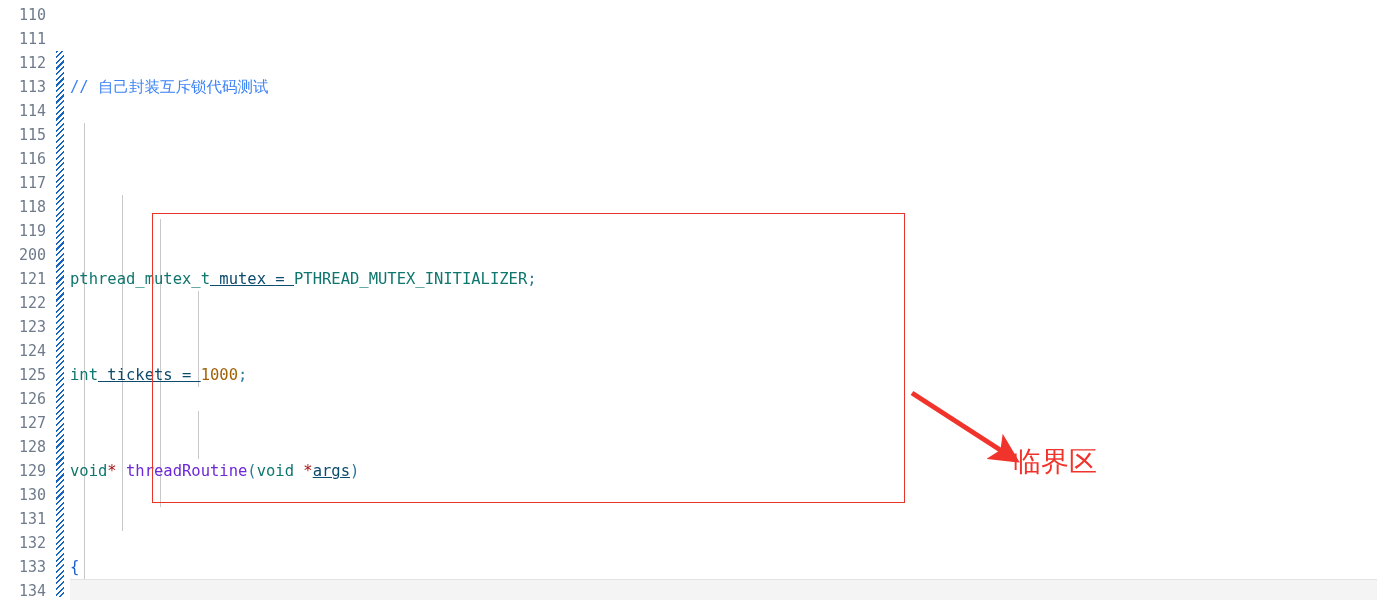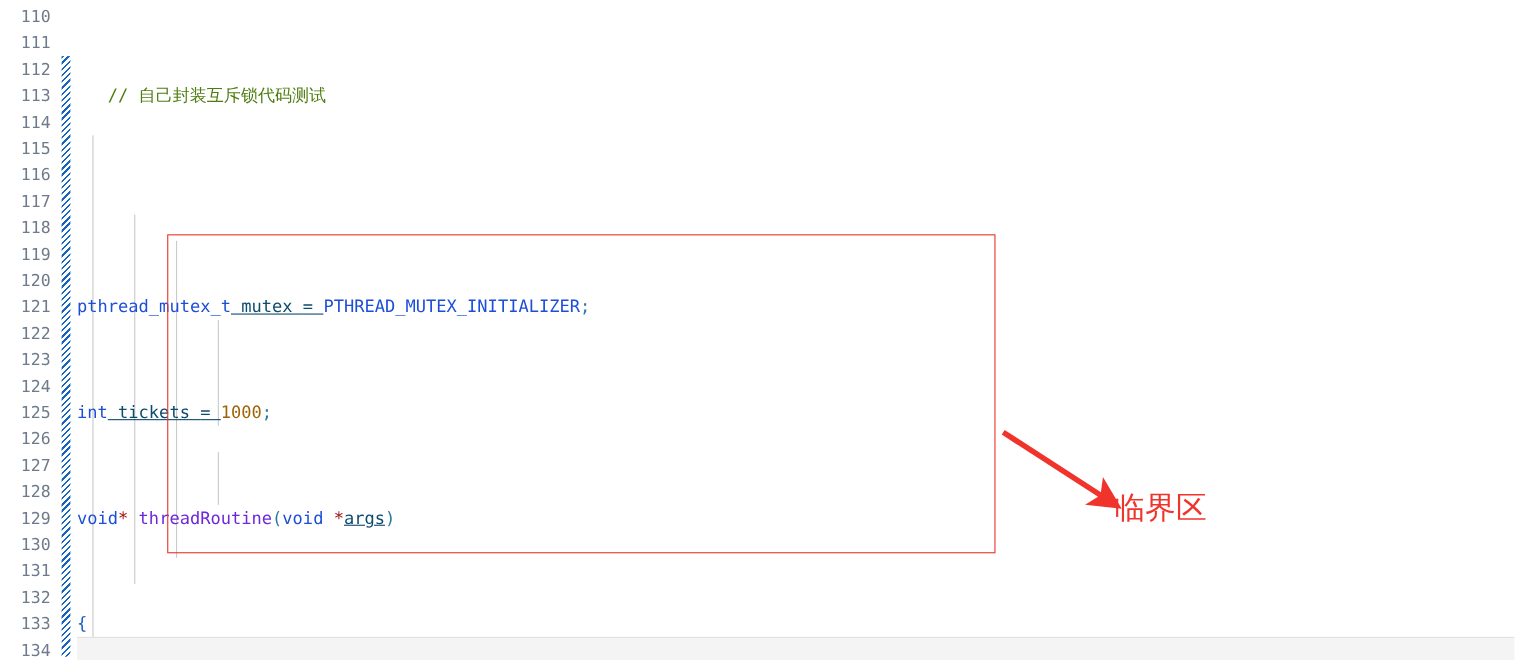--- a/index.html
+++ b/index.html
@@ -67,24 +67,24 @@
     color: #000000;
   }
   .code .ln { height: 24px; }
 
   
   .guide {
     position: absolute;
     width: 1px;
     background: #c9c9c9;
   }            
-  .type    { color: #1d4ed8; }            
+  .type    { color: #0f766e; }            
   .fn      { color: #6d28d9; }            
   .num     { color: #a16207; }            
-  .cmt     { color: #4d7c0f; margin-left: 28px; }            
+  .cmt     { color: #3b82f6; }            
   .op      { color: #2b7a9b; }            
   .opr     { color: #a31515; }            
   .brace   { color: #1a5fd0; }            
   .plain   { color: #0c4a6e; text-decoration: underline; }
   .semi    { color: #2b7a9b; }
 
   
   .currentline {
     position: absolute;
     left: 70px;
@@ -125,21 +125,21 @@
       <div>110</div>
       <div>111</div>
       <div>112</div>
       <div>113</div>
       <div>114</div>
       <div>115</div>
       <div>116</div>
       <div>117</div>
       <div>118</div>
       <div>119</div>
-      <div>120</div>
+      <div>200</div>
       <div>121</div>
       <div>122</div>
       <div>123</div>
       <div>124</div>
       <div>125</div>
       <div>126</div>
       <div>127</div>
       <div>128</div>
       <div>129</div>
       <div>130</div>

